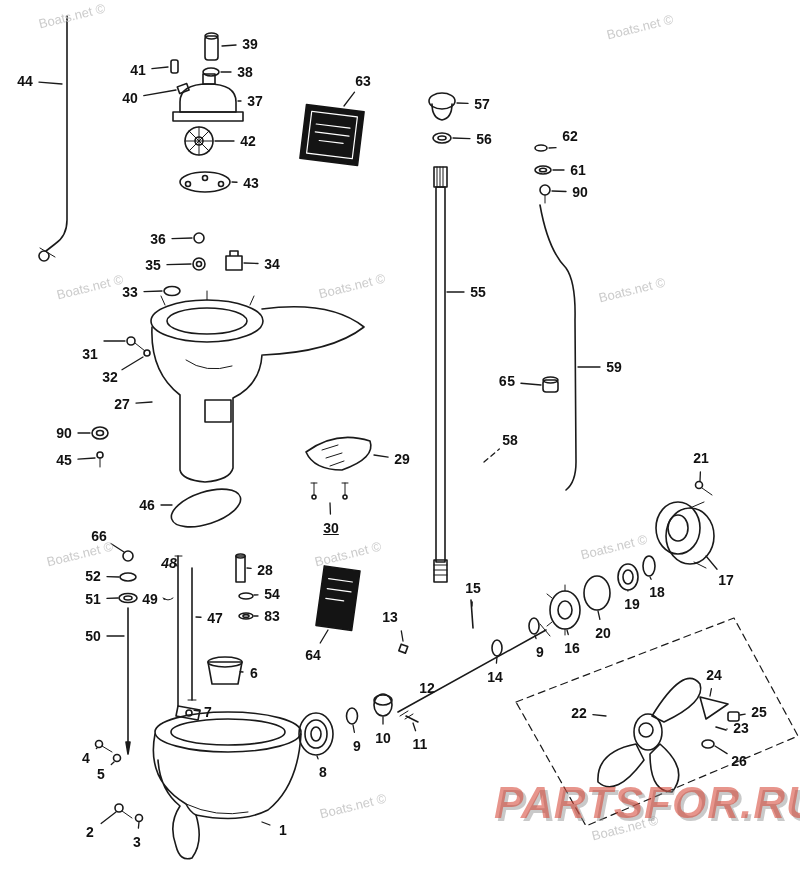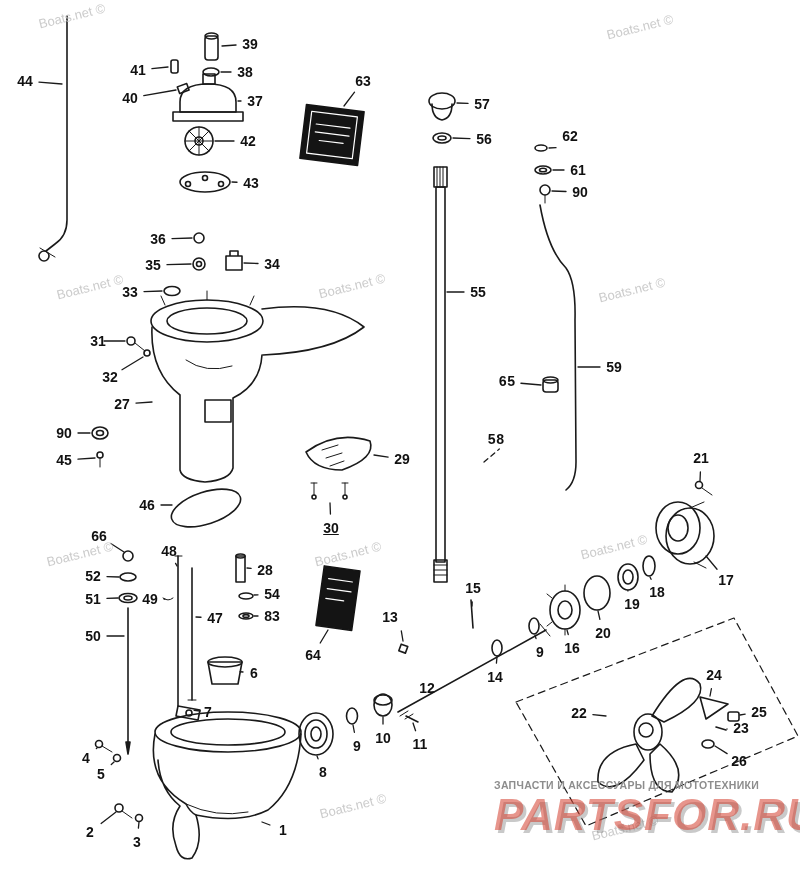--- a/index.html
+++ b/index.html
@@ -288,34 +288,34 @@
       <div class="callout" style="left: 484px; top: 139px;">56</div>
       <div class="callout" style="left: 570px; top: 136px;">62</div>
       <div class="callout" style="left: 578px; top: 170px;">61</div>
       <div class="callout" style="left: 580px; top: 192px;">90</div>
       <div class="callout" style="left: 251px; top: 183px;">43</div>
       <div class="callout" style="left: 158px; top: 239px;">36</div>
       <div class="callout" style="left: 153px; top: 265px;">35</div>
       <div class="callout" style="left: 272px; top: 264px;">34</div>
       <div class="callout" style="left: 130px; top: 292px;">33</div>
       <div class="callout" style="left: 478px; top: 292px;">55</div>
-      <div class="callout" style="left: 90px; top: 341px; margin-left: 8px;">31</div>
+      <div class="callout" style="left: 90px; top: 354px;">31</div>
       <div class="callout" style="left: 614px; top: 367px;">59</div>
       <div class="callout" style="left: 110px; top: 377px;">32</div>
       <div class="callout" style="left: 122px; top: 404px;">27</div>
       <div class="callout" style="left: 507px; top: 382px; font-family: Liberation Mono, monospace;">65</div>
       <div class="callout" style="left: 64px; top: 433px;">90</div>
-      <div class="callout" style="left: 496px; top: 440px; font-family: Liberation Mono, monospace;">58</div>
+      <div class="callout" style="left: 510px; top: 440px;">58</div>
       <div class="callout" style="left: 64px; top: 460px;">45</div>
       <div class="callout" style="left: 402px; top: 459px;">29</div>
       <div class="callout" style="left: 701px; top: 458px;">21</div>
       <div class="callout" style="left: 147px; top: 505px;">46</div>
       <div class="callout" style="left: 331px; top: 528px; text-decoration: underline;">30</div>
       <div class="callout" style="left: 99px; top: 536px;">66</div>
-      <div class="callout" style="left: 169px; top: 551px;">48</div>
+      <div class="callout" style="left: 169px; top: 563px; font-style: italic;">48</div>
       <div class="callout" style="left: 265px; top: 570px;">28</div>
       <div class="callout" style="left: 93px; top: 576px;">52</div>
       <div class="callout" style="left: 726px; top: 580px;">17</div>
       <div class="callout" style="left: 93px; top: 599px;">51</div>
       <div class="callout" style="left: 150px; top: 599px;">49</div>
       <div class="callout" style="left: 272px; top: 594px;">54</div>
       <div class="callout" style="left: 657px; top: 592px;">18</div>
       <div class="callout" style="left: 272px; top: 616px;">83</div>
       <div class="callout" style="left: 215px; top: 618px;">47</div>
       <div class="callout" style="left: 632px; top: 604px;">19</div>
@@ -350,17 +350,16 @@
       <div class="watermark" style="left: 352px; top: 286px;">Boats.net ©</div>
       <div class="watermark" style="left: 632px; top: 290px;">Boats.net ©</div>
       <div class="watermark" style="left: 80px; top: 554px;">Boats.net ©</div>
       <div class="watermark" style="left: 348px; top: 554px;">Boats.net ©</div>
       <div class="watermark" style="left: 614px; top: 547px;">Boats.net ©</div>
       <div class="watermark" style="left: 353px; top: 806px;">Boats.net ©</div>
       <div class="watermark" style="left: 625px; top: 828px;">Boats.net ©</div>
     </div>
 
   <div id="footer">
-    <div class="tagline">ЗАПЧАСТИ И АКСЕССУАРЫ ДЛЯ МОТОТЕХНИКИ</div>
     <div class="logo">PARTSFOR.RU</div>
   </div>
 
 </div>
 
 </body></html>

